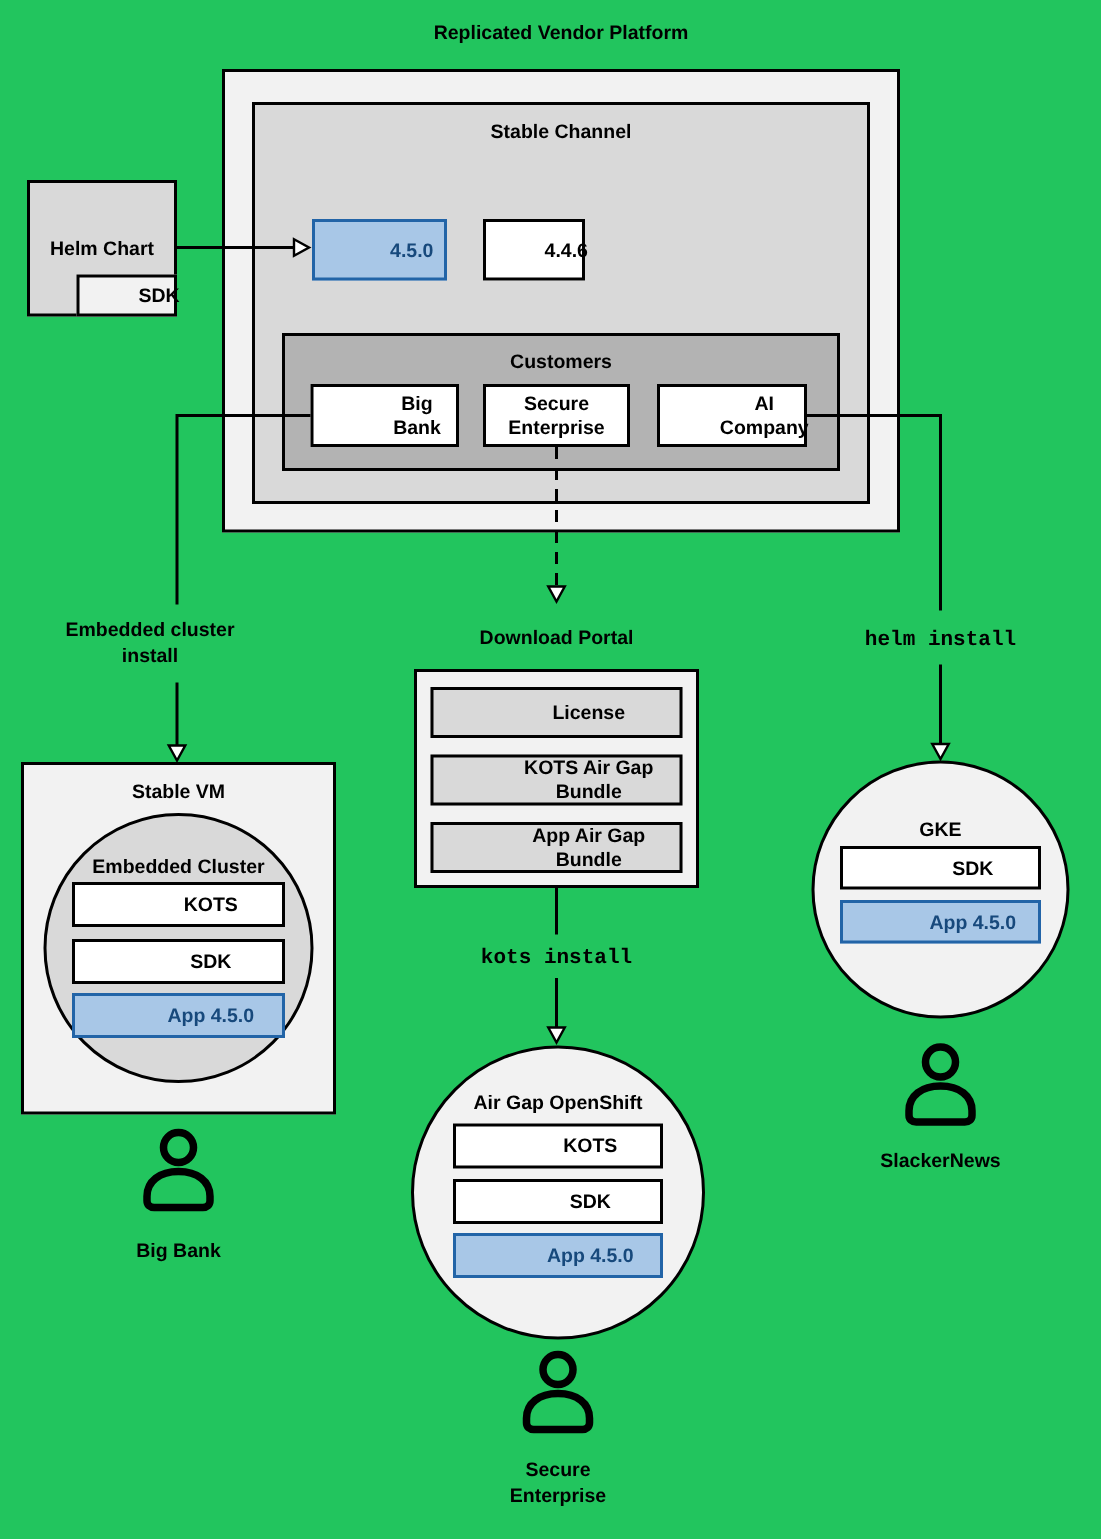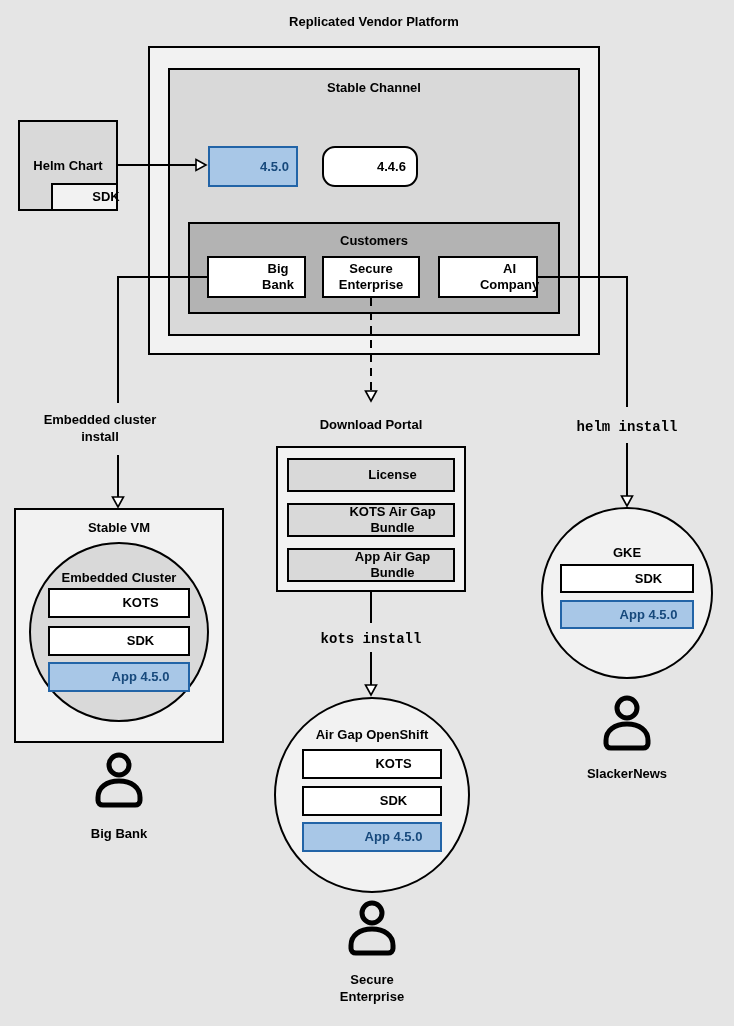--- a/index.html
+++ b/index.html
@@ -1,17 +1,17 @@
 <!DOCTYPE html>
 <html><head>
 <meta charset="utf-8">
 <style>
   html,body { margin:0; padding:0; background:#fff; }
   body { font-family:"Liberation Sans", sans-serif; color:#000; }
-  .stage { position:relative; width:734px; height:1026px; background:#e5e5e5; overflow:hidden; }
+  .stage { position:relative; width:734px; height:1026px; background:#22c55e; overflow:hidden; }
   .box { position:absolute; box-sizing:border-box; border:2px solid #000; }
   .node { display:flex; align-items:center; justify-content:center; text-align:center;
           background:#fff; font-weight:bold; font-size:13px; line-height:1.2;padding-left:43px; }
   .g-light { background:#f2f2f2; }
   .g-mid   { background:#d9d9d9; }
   .g-dark  { background:#b3b3b3; }
   .blue { background:#a8c7e7; border-color:#2264a7; color:#17497c; }
   .circle { border-radius:50%; }
   .lbl { position:absolute; font-weight:bold; font-size:13px; text-align:center; line-height:1.3; }
   .boxtitle { position:absolute; left:0; width:100%; text-align:center; font-weight:bold; font-size:13px; }
@@ -26,21 +26,21 @@
 
   <div class="lbl" style="left:148px; top:14px; width:452px;">Replicated Vendor Platform</div>
 
   <div class="box g-light" style="left:148px; top:46px; width:452px; height:309px;"></div>
 
   <div class="box g-mid" style="left:168px; top:68px; width:412px; height:268px;">
     <div class="boxtitle" style="top:10px;">Stable Channel</div>
   </div>
 
   <div class="box node blue" style="left:208px; top:146px; width:90px; height:41px;">4.5.0</div>
-  <div class="box node" style="left:322px; top:146px; width:96px; height:41px;border-radius:13px;">4.4.6</div>
+  <div class="box node" style="left:322px; top:146px; width:68px; height:41px;">4.4.6</div>
 
   <div class="box g-dark" style="left:188px; top:222px; width:372px; height:92px;">
     <div class="boxtitle" style="top:9px;">Customers</div>
   </div>
   <div class="box node" style="left:207px; top:256px; width:99px; height:42px;">Big Bank</div>
   <div class="box node" style="left:322px; top:256px; width:98px; height:42px; padding:0 6px;">Secure Enterprise</div>
   <div class="box node" style="left:438px; top:256px; width:100px; height:42px;">AI Company</div>
 
   <div class="box g-mid" style="left:18px; top:120px; width:100px; height:91px;">
     <div class="boxtitle" style="top:36px;">Helm Chart</div>

